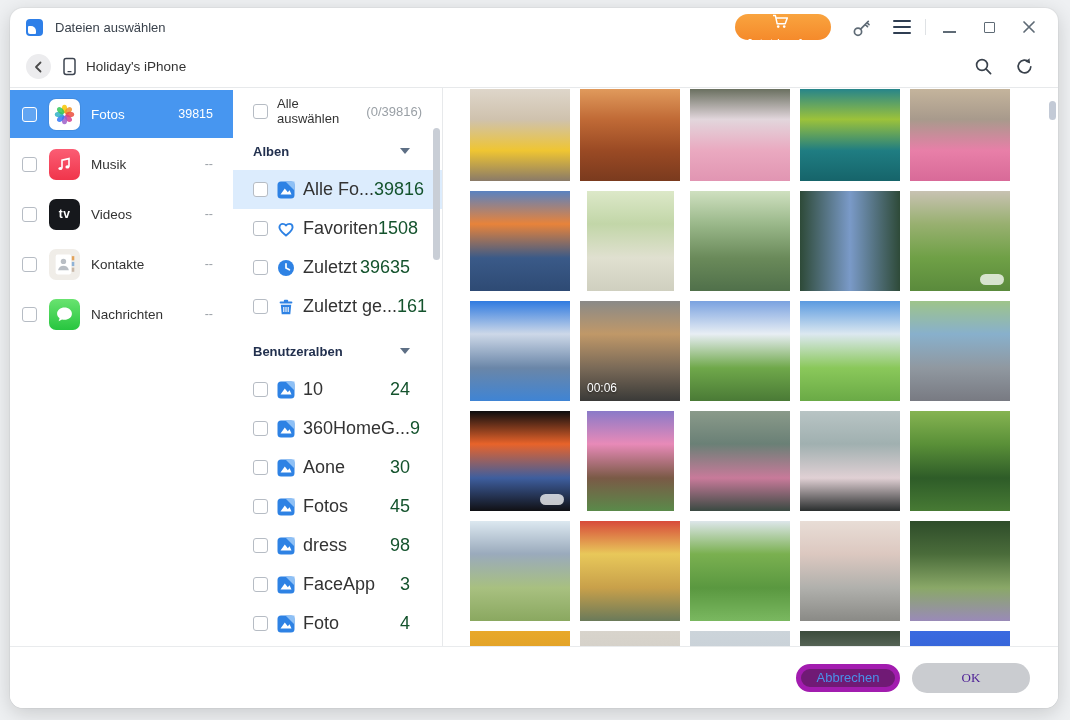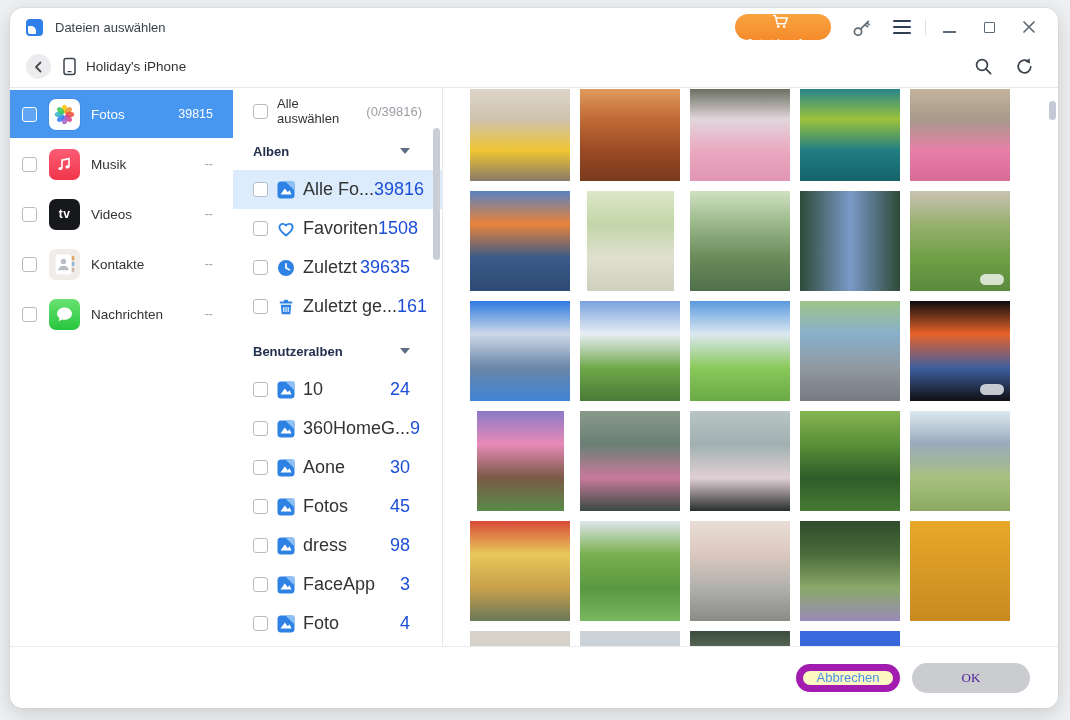--- a/index.html
+++ b/index.html
@@ -63,21 +63,21 @@
   .count-gray { color:#9aa0a6; }
   .alb-header { height:38px; margin-top:6px; display:flex; align-items:center;
     padding:0 32px 0 20px; font-size:13px; font-weight:bold; color:#22304e; cursor:pointer; }
   .caret { margin-left:auto; width:0; height:0; border-left:5px solid transparent;
     border-right:5px solid transparent; border-top:6px solid #5d6f85; }
   .alb-item { height:39px; display:flex; align-items:center; padding:0 32px 0 20px;
     font-size:18px; cursor:pointer; }
   .alb-item.sel { background:#dcecfd; }
   .alb-item .ic { width:18px; height:18px; margin-left:9px; flex:none; display:flex; }
   .alb-item .lbl { margin-left:8px; white-space:nowrap; }
-  .alb-item .cnt { margin-left:auto; color:#1d4ed8; }
+  .alb-item .cnt { margin-left:auto; color:#14532d; }
   .alb-scrollbar { position:absolute; right:2px; top:40px; width:7px; height:132px;
     border-radius:4px; background:#c9ced6; cursor:pointer; }
 
   
   .grid { flex:1; border-left:1px solid #e7e9eb; position:relative; overflow:hidden;
     padding:1px 0 0 27px; }
   .photos { display:grid; grid-template-columns:repeat(5,100px); grid-template-rows:92px repeat(5,100px);
     gap:10px; }
   .ph { position:relative; overflow:hidden; cursor:pointer; }
   .ph.narrow { width:87px; justify-self:center; }
@@ -85,22 +85,22 @@
     text-shadow:0 1px 2px rgba(0,0,0,.55); }
   .wm { position:absolute; right:6px; bottom:6px; width:24px; height:11px; border-radius:6px;
     background:rgba(255,255,255,.75); }
   .grid-scrollbar { position:absolute; right:2px; top:13px; width:7px; height:19px;
     border-radius:4px; background:#c3cad6; cursor:pointer; }
 
   
   .footer { position:absolute; left:0; right:0; bottom:0; height:62px; background:#fff;
     border-top:1px solid #e9ebed; display:flex; align-items:center; justify-content:flex-end;
     gap:12px; padding-right:28px; }
-  .btn-cancel { min-width:104px; height:28px; border:7px solid #a21caf; border-radius:15px;
-    background:#fef9c3; color:#4a90e8; font-size:13px; display:flex; align-items:center;
+  .btn-cancel { min-width:104px; height:28px; border:5px solid #a21caf; border-radius:15px;
+    background:#701a75; color:#4a90e8; font-size:13px; display:flex; align-items:center;
     justify-content:center; cursor:pointer; }
   .btn-ok { min-width:118px; height:30px; border-radius:15px; background:#caccd0; color:#4c1d95;
     font-size:13px; display:flex; align-items:center; justify-content:center;font-family:Liberation Serif, serif; }
 </style>
 </head>
 <body>
 
 <div class="window">
 
   <div class="titlebar">
@@ -399,20 +399,23 @@
           <div class="ph" title="green lily pads on teal pond" style="background: linear-gradient(rgb(39, 133, 138) 0%, rgb(156, 194, 58) 33%, rgb(31, 125, 130) 67%, rgb(22, 100, 106) 100%);"></div>
           <div class="ph" title="city street with pink tulips" style="background: linear-gradient(rgb(196, 180, 156) 0%, rgb(168, 154, 140) 33%, rgb(232, 127, 168) 67%, rgb(216, 106, 152) 100%);"></div>
           <div class="ph" title="fiery sunset over sea reflections" style="background: linear-gradient(rgb(90, 130, 192) 0%, rgb(232, 131, 58) 33%, rgb(58, 90, 136) 67%, rgb(46, 74, 116) 100%);"></div>
           <div class="ph narrow" title="vintage bus interior in green light" style="background: linear-gradient(rgb(220, 232, 200) 0%, rgb(194, 214, 168) 33%, rgb(224, 224, 208) 67%, rgb(207, 207, 191) 100%);"></div>
           <div class="ph" title="sun rays through misty trees" style="background: linear-gradient(rgb(207, 224, 192) 0%, rgb(154, 184, 138) 33%, rgb(106, 138, 90) 67%, rgb(80, 112, 74) 100%);"></div>
           <div class="ph" title="sky between two tall dark trees" style="background: linear-gradient(90deg, rgb(46, 74, 56) 0%, rgb(122, 154, 200) 50%, rgb(46, 74, 56) 100%);"></div>
           <div class="ph" title="lone tree in green meadow at dusk" style="background: linear-gradient(rgb(200, 194, 178) 0%, rgb(152, 176, 112) 33%, rgb(111, 160, 70) 67%, rgb(90, 138, 60) 100%);">
             <span class="wm"></span>
           </div>
           <div class="ph" title="blue lake with snowy mountains" style="background: linear-gradient(rgb(47, 122, 224) 0%, rgb(205, 216, 232) 33%, rgb(106, 134, 168) 67%, rgb(63, 132, 212) 100%);"></div>
+          <div class="ph" title="anime style sunset village video" style="background: linear-gradient(rgb(138, 138, 136) 0%, rgb(192, 152, 104) 33%, rgb(122, 106, 88) 67%, rgb(58, 58, 56) 100%);">
+            <span class="dur">00:06</span>
+          </div>
           <div class="ph" title="alpine valley with wooden cabin" style="background: linear-gradient(rgb(122, 162, 224) 0%, rgb(232, 238, 244) 33%, rgb(111, 168, 74) 67%, rgb(74, 122, 54) 100%);"></div>
           <div class="ph" title="green meadow under cloudy blue sky" style="background: linear-gradient(rgb(90, 154, 224) 0%, rgb(220, 232, 240) 33%, rgb(138, 200, 90) 67%, rgb(106, 170, 70) 100%);"></div>
           <div class="ph" title="seaside street lined with trees" style="background: linear-gradient(rgb(158, 196, 138) 0%, rgb(136, 176, 204) 33%, rgb(144, 152, 160) 67%, rgb(120, 122, 130) 100%);"></div>
           <div class="ph" title="sunset palms through car window" style="background: linear-gradient(rgb(12, 12, 14) 0%, rgb(232, 99, 42) 33%, rgb(62, 94, 158) 67%, rgb(16, 16, 20) 100%);">
             <span class="wm"></span>
           </div>
           <div class="ph narrow" title="tree branch against pink purple sky" style="background: linear-gradient(rgb(138, 122, 200) 0%, rgb(232, 138, 184) 33%, rgb(122, 90, 70) 67%, rgb(90, 138, 74) 100%);"></div>
           <div class="ph" title="black swan among pink flowers" style="background: linear-gradient(rgb(138, 154, 138) 0%, rgb(106, 128, 118) 33%, rgb(200, 122, 154) 67%, rgb(58, 74, 66) 100%);"></div>
           <div class="ph" title="black swans under white blossoms" style="background: linear-gradient(rgb(184, 196, 196) 0%, rgb(160, 176, 176) 33%, rgb(224, 208, 212) 67%, rgb(42, 46, 46) 100%);"></div>
           <div class="ph" title="cypress trees on green hillside" style="background: linear-gradient(rgb(134, 180, 82) 0%, rgb(90, 144, 56) 33%, rgb(46, 92, 40) 67%, rgb(71, 122, 52) 100%);"></div>

